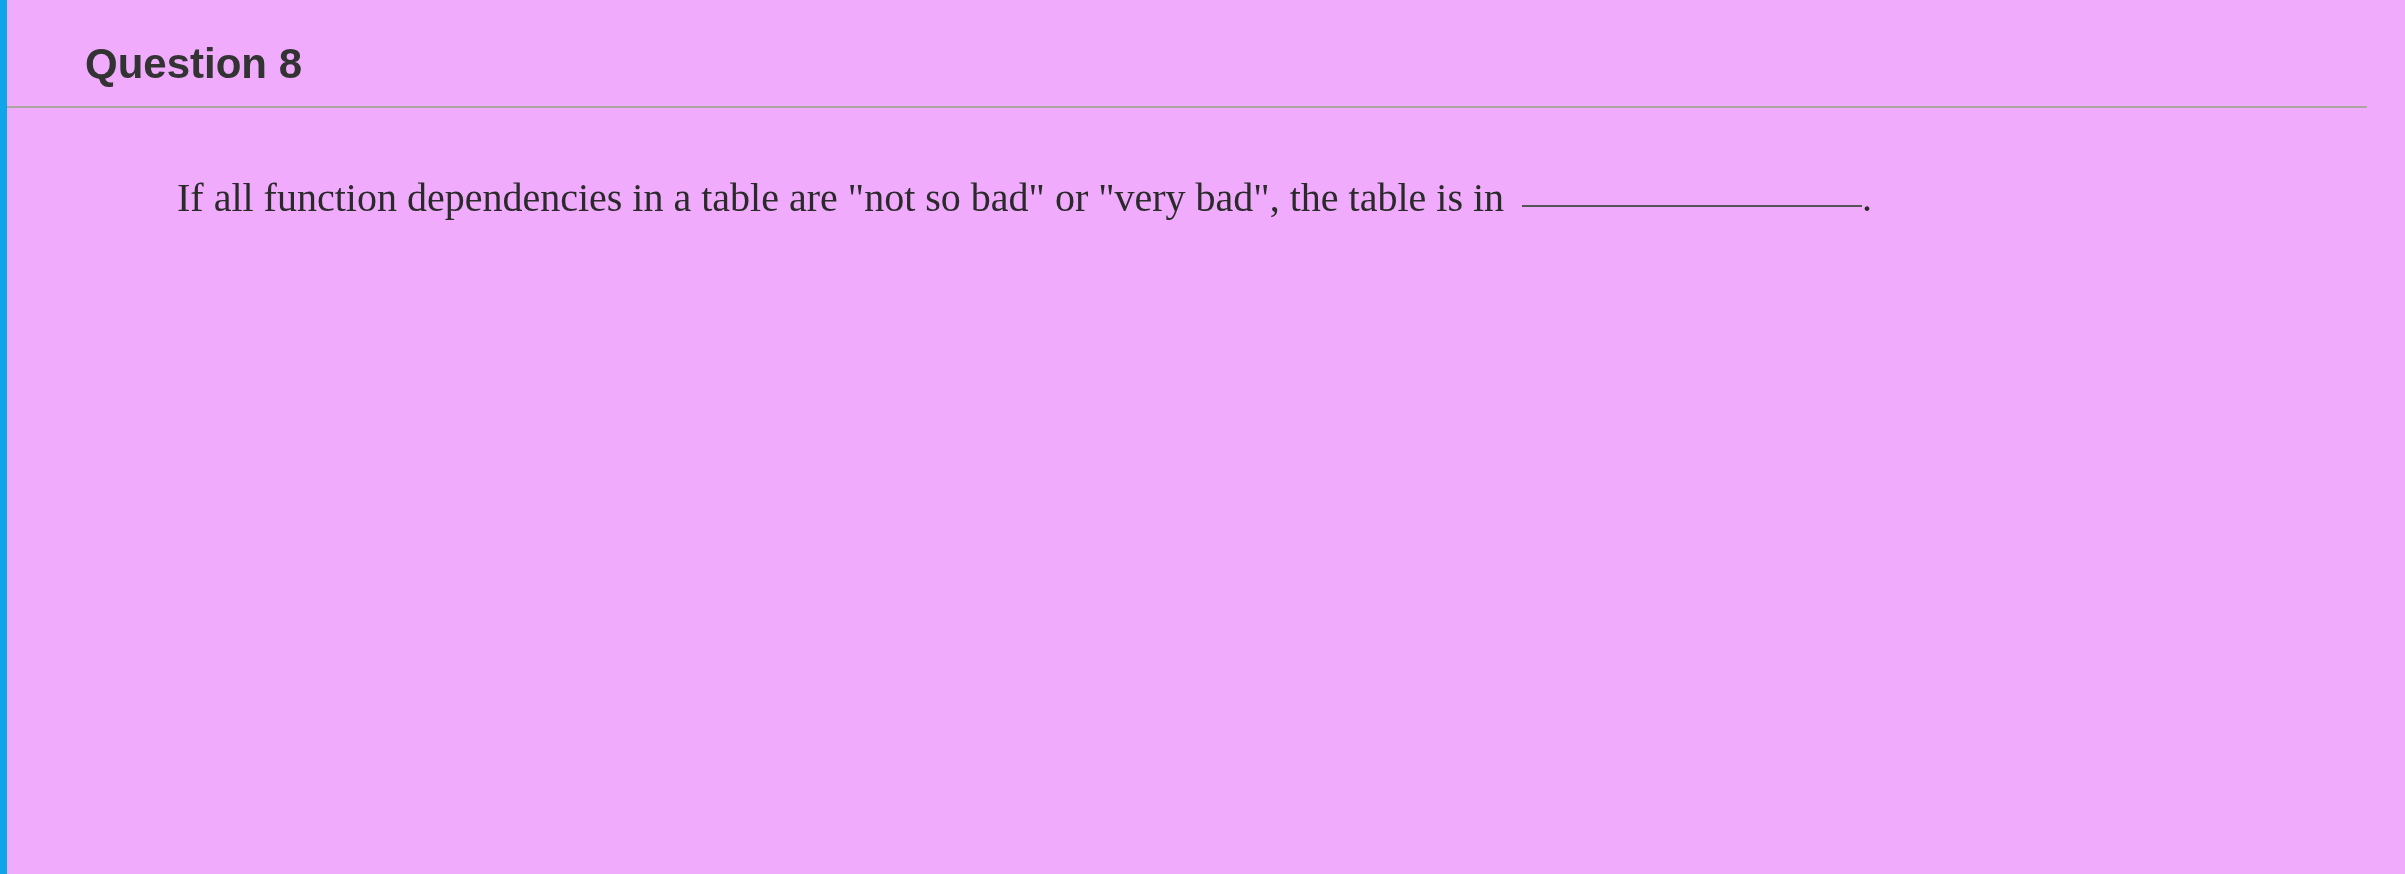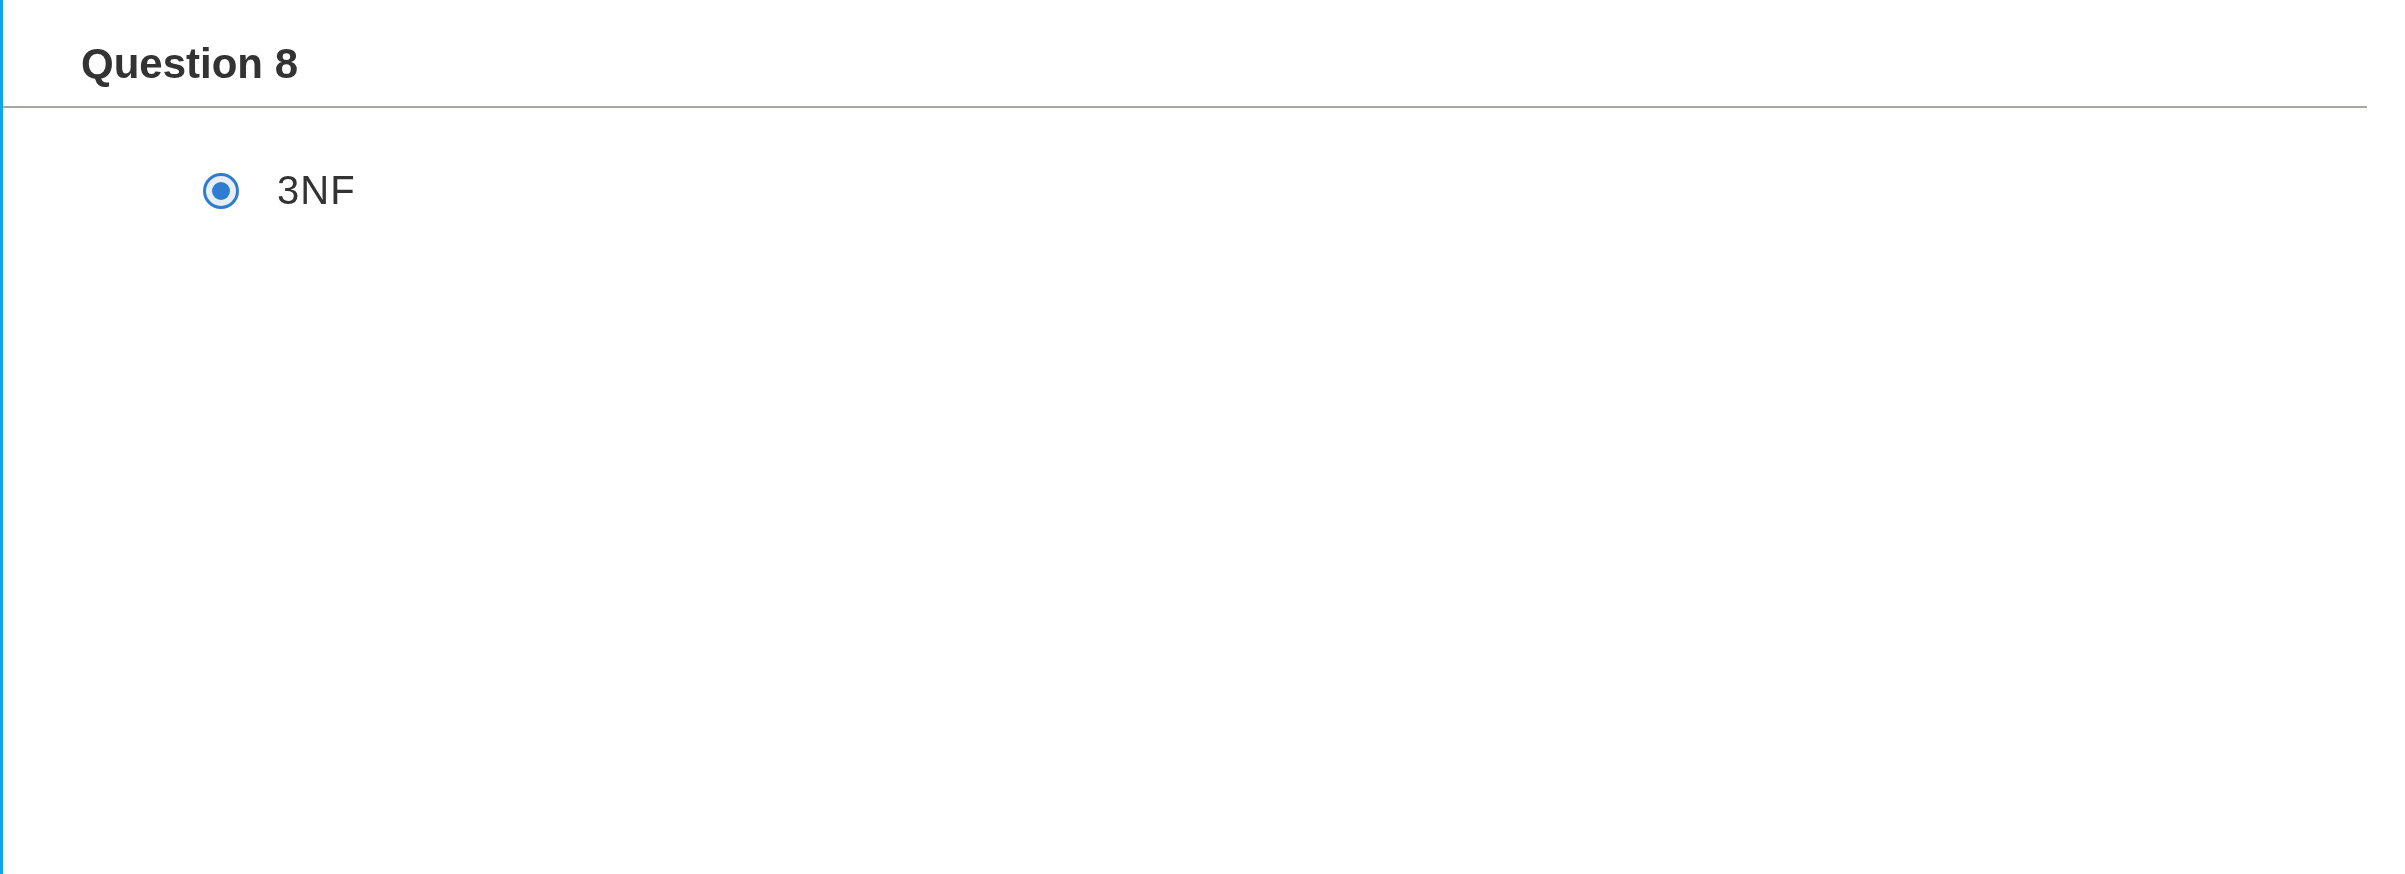--- a/index.html
+++ b/index.html
@@ -9,22 +9,22 @@
     }
     body {
       background: #d8d4ce;
       font-family: Georgia, 'Times New Roman', serif;
       width: 2405px;
       height: 874px;
       padding: 0;
       position: relative;
     }
     .question-container {
-      background: #ffffff;
-      border-left: 3px solid #0ea5e9;
+      background: #f0abfc;
+      border-left: 7px solid #0ea5e9;
       min-height: 100%;
       padding: 40px 8px 0 0;
     }
     .question-header {
       font-family: 'Helvetica Neue', Arial, sans-serif;
       font-weight: bold;
       font-size: 42px;
       color: #333;
       padding: 0 0 18px 78px;
       border-bottom: 2px solid #aaa6a0;
@@ -86,20 +86,20 @@
       color: #333;
       letter-spacing: 1px;
     }
   </style>
 </head>
 <body>
 
 <div class="question-container">
   <div class="question-header">Question 8</div>
   <div class="question-body">
+    <div class="question-text">
+      <span>If all function dependencies in a table are "not so bad" or "very bad", the table is in</span>
+      <span class="blank-line"></span>.
+    </div>
     <div class="options">
-      <div class="option-row">
-        <div class="radio selected"></div>
-        <div class="option-label">3NF</div>
-      </div>
     </div>
   </div>
 </div>
 
 </body></html>

